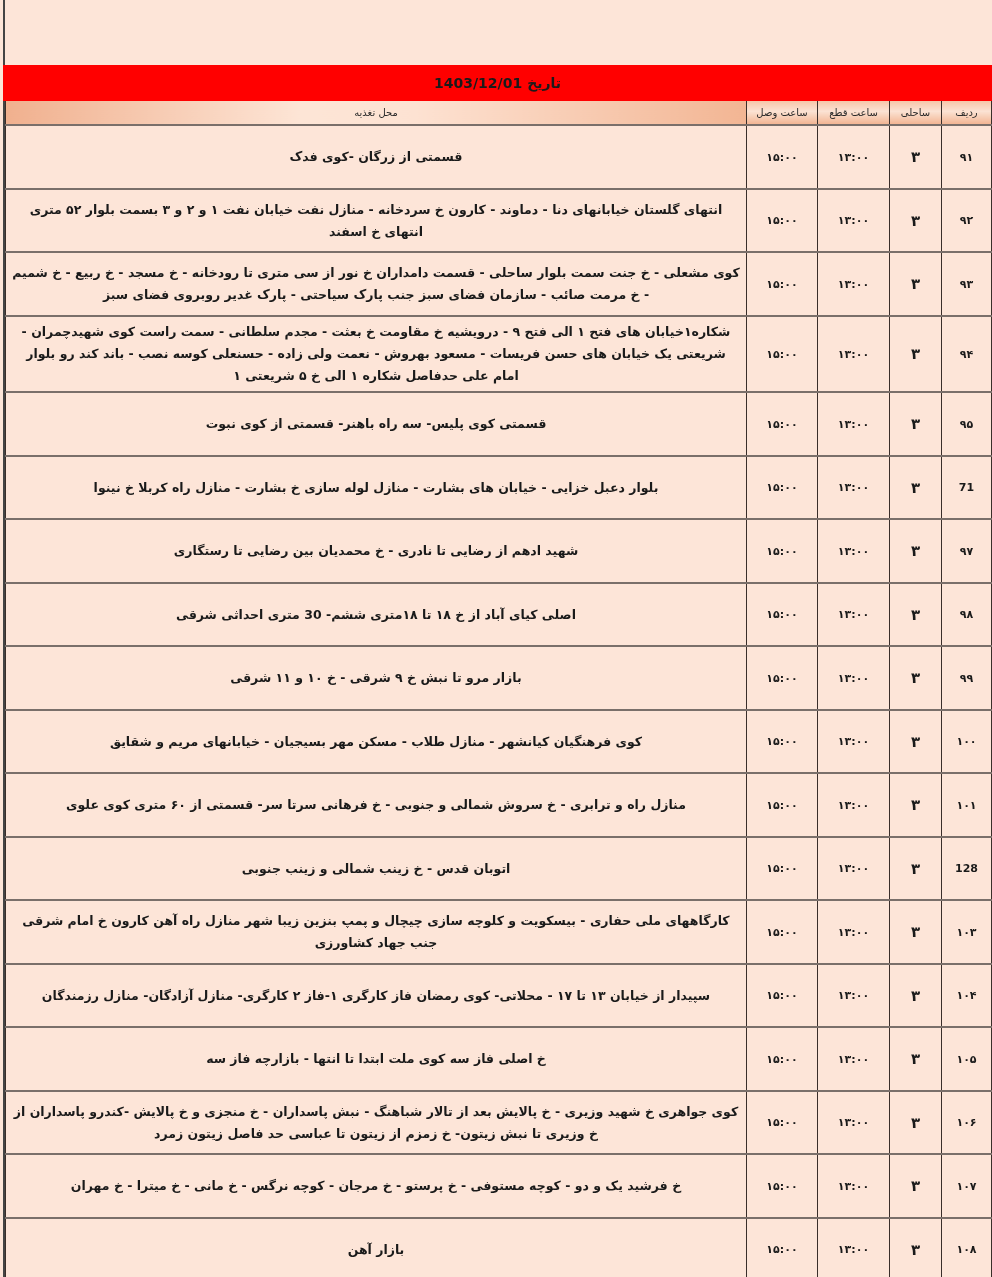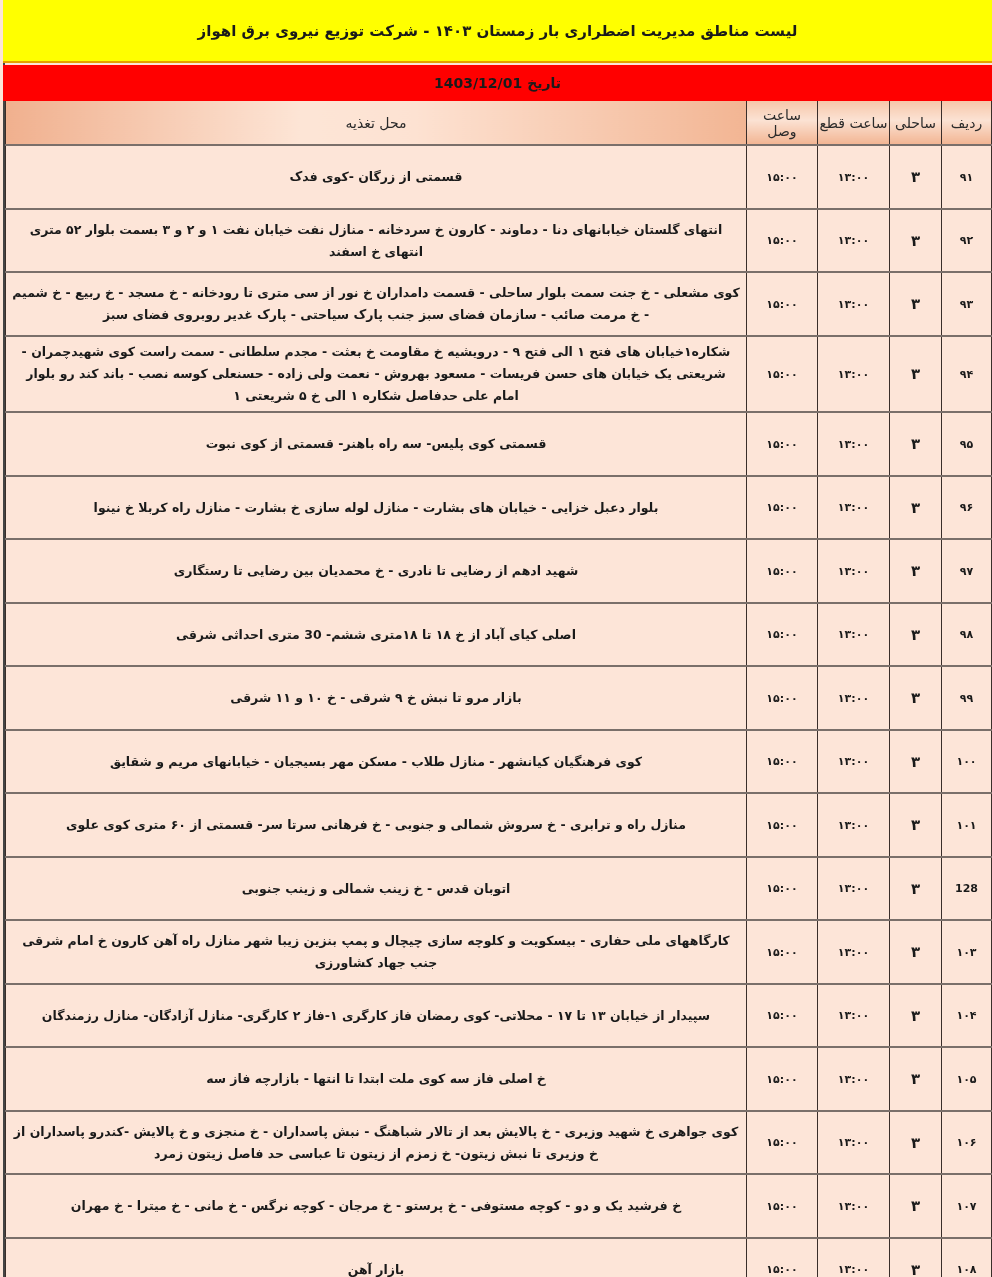--- a/index.html
+++ b/index.html
@@ -39,22 +39,22 @@
   .table th, .table td {
     border-right: 1.5px solid #3a2e2a;
     border-left: 1.5px solid #3a2e2a;
     border-bottom: 2px solid #7a6f6a;
     text-align: center;
     vertical-align: middle;
     padding: 0;
     box-sizing: border-box;
   }
   .table th {
-    height: 44px;
-    font-size: 14px; font-weight: normal; color: #2a2a2a;
+    height: 24px;
+    font-size: 10px; font-weight: normal; color: #2a2a2a;
     background: linear-gradient(to bottom, #f6c6a9 0%, #fbe2d3 45%, #f2b593 100%);
   }
   .table th.col-loc {
     background: linear-gradient(to left, #f2b593 0%, #fde2d2 45%, #fde5d6 60%, #f0b08e 100%);
   }
   .table td {
     background: #fde5d8;
     font-size: 12px; font-weight: bold;
   }
   .table td.num { font-size: 11px; font-weight: bold; }
@@ -68,23 +68,20 @@
   .c-cut { width: 72px; }
   .c-on { width: 71px; }
   .c-loc { width: auto; }
 </style>
 </head>
 <body>
 
 <div class="page">
   <div class="left-rule"></div>
 
-  <div class="title-bar">
-    <span>لیست مناطق مدیریت اضطراری بار زمستان ۱۴۰۳ - شرکت توزیع نیروی برق اهواز</span>
-  </div>
 
   <div class="date-bar">
     <span>تاریخ</span>
     <span style="display:inline-block;width:5px"></span>
     <span style="direction:ltr;unicode-bidi:embed">1403/12/01</span>
   </div>
 
   <table class="table">
     <colgroup>
       <col class="c-row">
@@ -132,21 +129,21 @@
           <td class="loc">شکاره۱خیابان های فتح ۱ الی فتح ۹ - درویشیه خ مقاومت خ بعثت - مجدم سلطانی - سمت راست کوی شهیدچمران - شریعتی یک خیابان های حسن فریسات - مسعود بهروش - نعمت ولی زاده - حسنعلی کوسه نصب - باند کند رو بلوار امام علی حدفاصل شکاره ۱ الی خ ۵ شریعتی ۱</td>
         </tr>
         <tr style="height: 64px;">
           <td class="num">۹۵</td>
           <td class="block">۳</td>
           <td class="num">۱۳:۰۰</td>
           <td class="num">۱۵:۰۰</td>
           <td class="loc">قسمتی کوی پلیس- سه راه باهنر- قسمتی از کوی نبوت</td>
         </tr>
         <tr style="height: 63px;">
-          <td class="num">۹۶</td>
+          <td class="num">71</td>
           <td class="block">۳</td>
           <td class="num">۱۳:۰۰</td>
           <td class="num">۱۵:۰۰</td>
           <td class="loc">بلوار دعبل خزایی - خیابان های بشارت - منازل لوله سازی خ بشارت - منازل راه کربلا خ نینوا</td>
         </tr>
         <tr style="height: 64px;">
           <td class="num">۹۷</td>
           <td class="block">۳</td>
           <td class="num">۱۳:۰۰</td>
           <td class="num">۱۵:۰۰</td>

